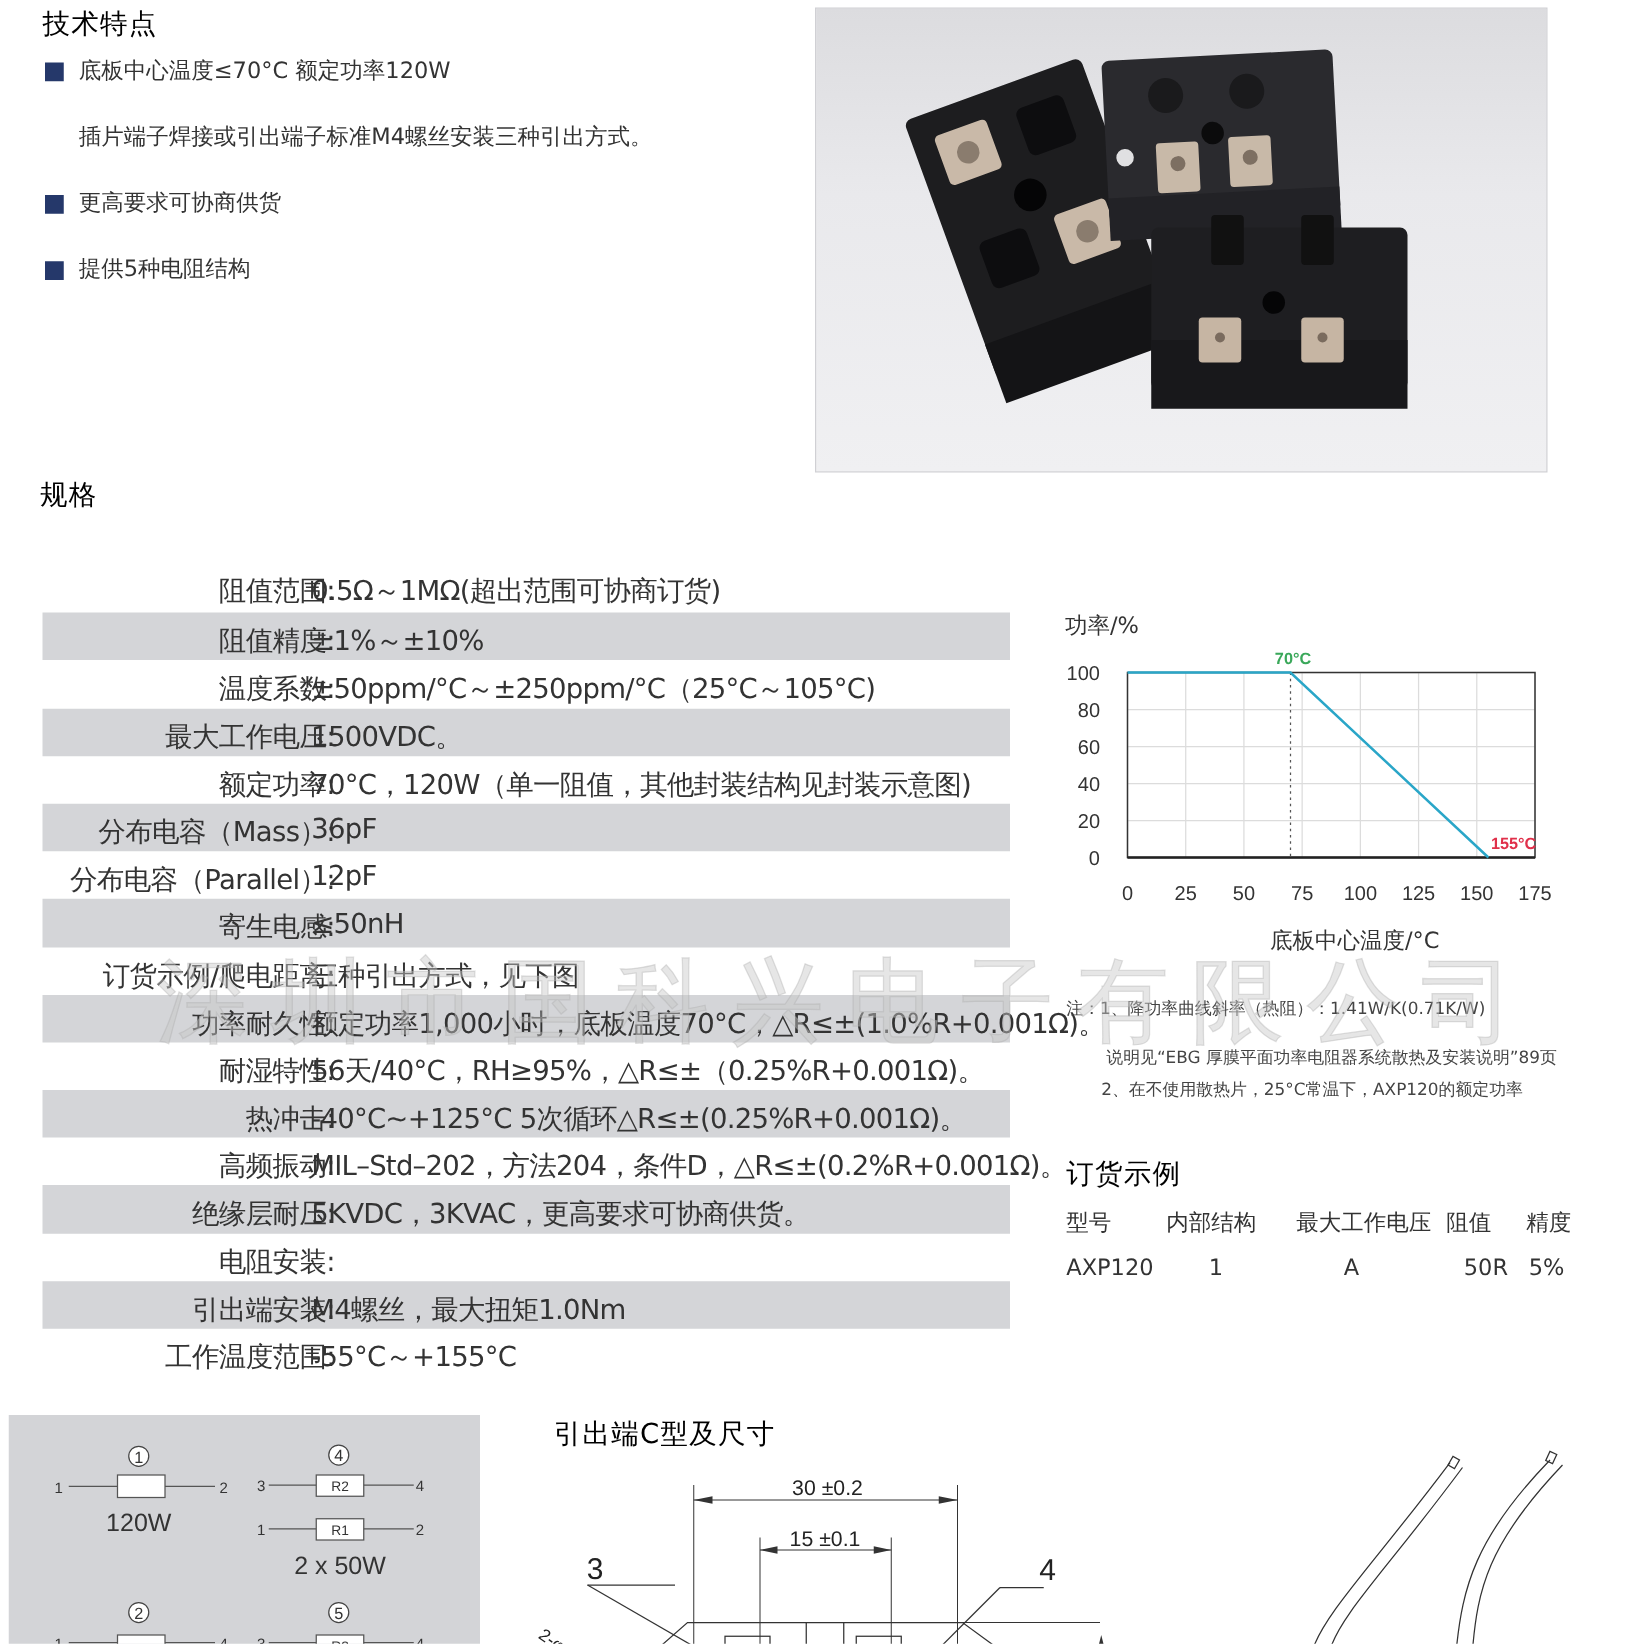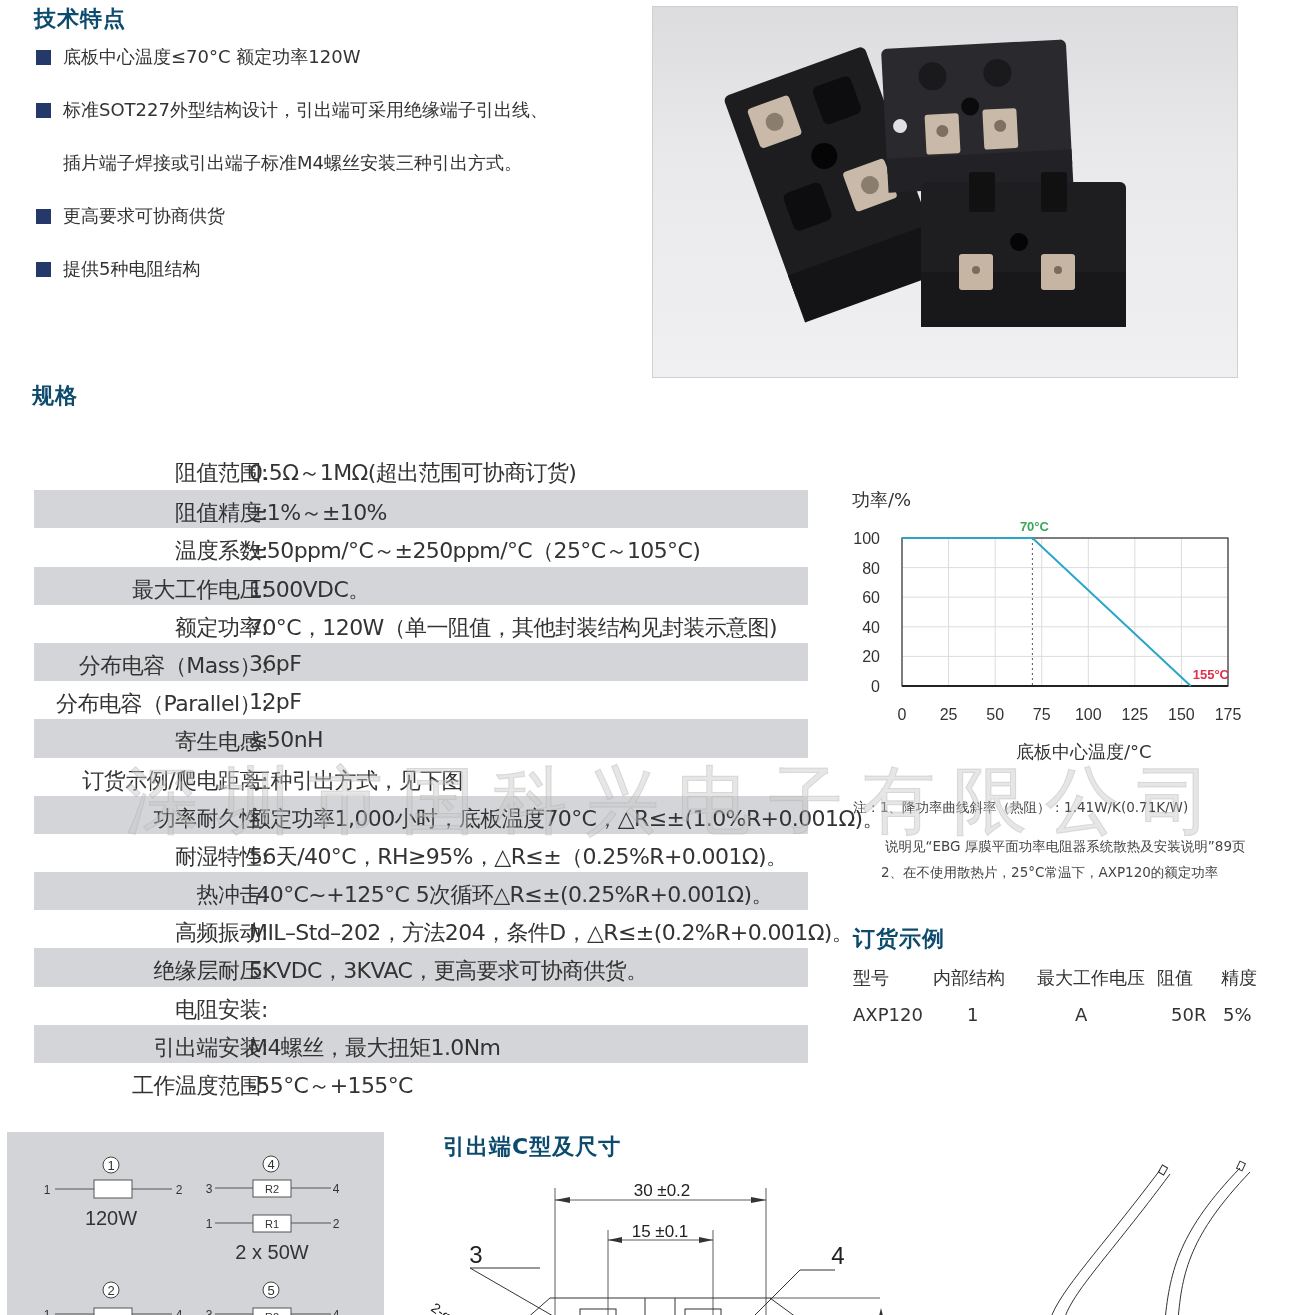--- a/index.html
+++ b/index.html
@@ -1,19 +1,19 @@
 <!DOCTYPE html>
 <html><head>
 <meta charset="utf-8">
 <style>
   * { box-sizing: border-box; margin: 0; padding: 0; }
   html, body { width: 1315px; height: 1315px; background: #ffffff; overflow: hidden; }
   body { position: relative; font-family: "DejaVu Sans", "Liberation Sans", sans-serif; color: #222; }
 
-  .h2 { position: absolute; color: #0c4a6e; font-size: 22px; font-weight: bold; letter-spacing: 1px; }
+  .h2 { position: absolute; color: #000000; font-size: 22px; font-weight: normal; letter-spacing: 1px; }
 
   
   .features { position: absolute; left: 36px; top: 44px; width: 600px; }
   .feat { position: relative; font-size: 18px; color: #333; height: 26px; line-height: 26px; margin-bottom: 27px; padding-left: 27px; white-space: nowrap; }
   .feat .sq { position: absolute; left: 0; top: 6px; width: 15px; height: 15px; background: #25386a; }
   .feat.cont { padding-left: 27px; }
 
   
   .photo { position: absolute; left: 652px; top: 6px; width: 586px; height: 372px; background: linear-gradient(180deg, #dcdcdf 0%, #e9e9ec 40%, #f0f0f2 100%); border: 1px solid #d0d0d4; overflow: hidden; }
 
@@ -54,21 +54,20 @@
 
   
   .watermark { position: absolute; left: 100px; top: 752px; font-size: 74px; color: rgba(200,200,200,0.45); letter-spacing: 18px; white-space: nowrap; pointer-events: none; font-weight: normal; margin-left: 25px; -webkit-text-stroke: 1px rgba(170,170,170,0.35); }
 </style>
 </head>
 <body>
 
 <div class="h2" style="left:34px; top:4px;">技术特点</div>
 <div class="features">
   <div class="feat"><span class="sq"></span><span>底板中心温度≤70°C  额定功率120W</span></div>
-  <div class="feat"><span class="sq"></span><span>标准SOT227外型结构设计，引出端可采用绝缘端子引出线、</span></div>
   <div class="feat cont"><span>插片端子焊接或引出端子标准M4螺丝安装三种引出方式。</span></div>
   <div class="feat"><span class="sq"></span><span>更高要求可协商供货</span></div>
   <div class="feat"><span class="sq"></span><span>提供5种电阻结构</span></div>
 </div>
 
 <div class="photo">
   <svg width="586" height="372" viewBox="0 0 586 372">
 
     <g transform="translate(70,90) rotate(-20)">
       <rect x="0" y="0" width="150" height="220" rx="6" fill="#1d1d1f"></rect>

